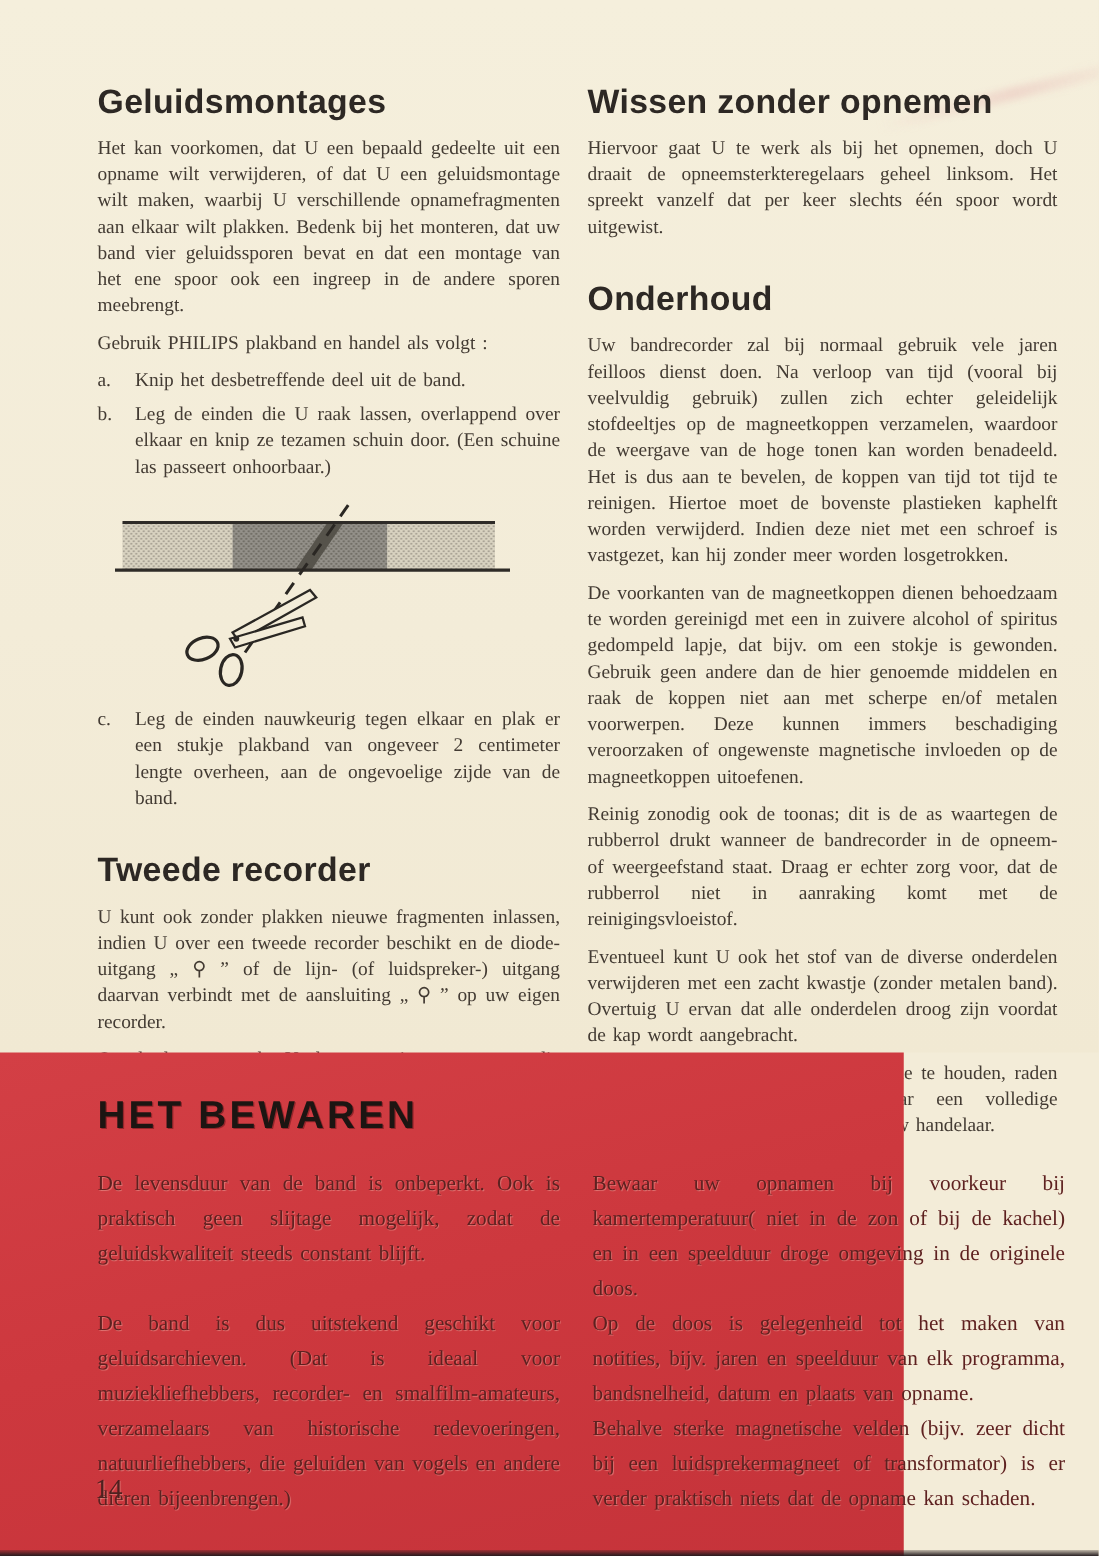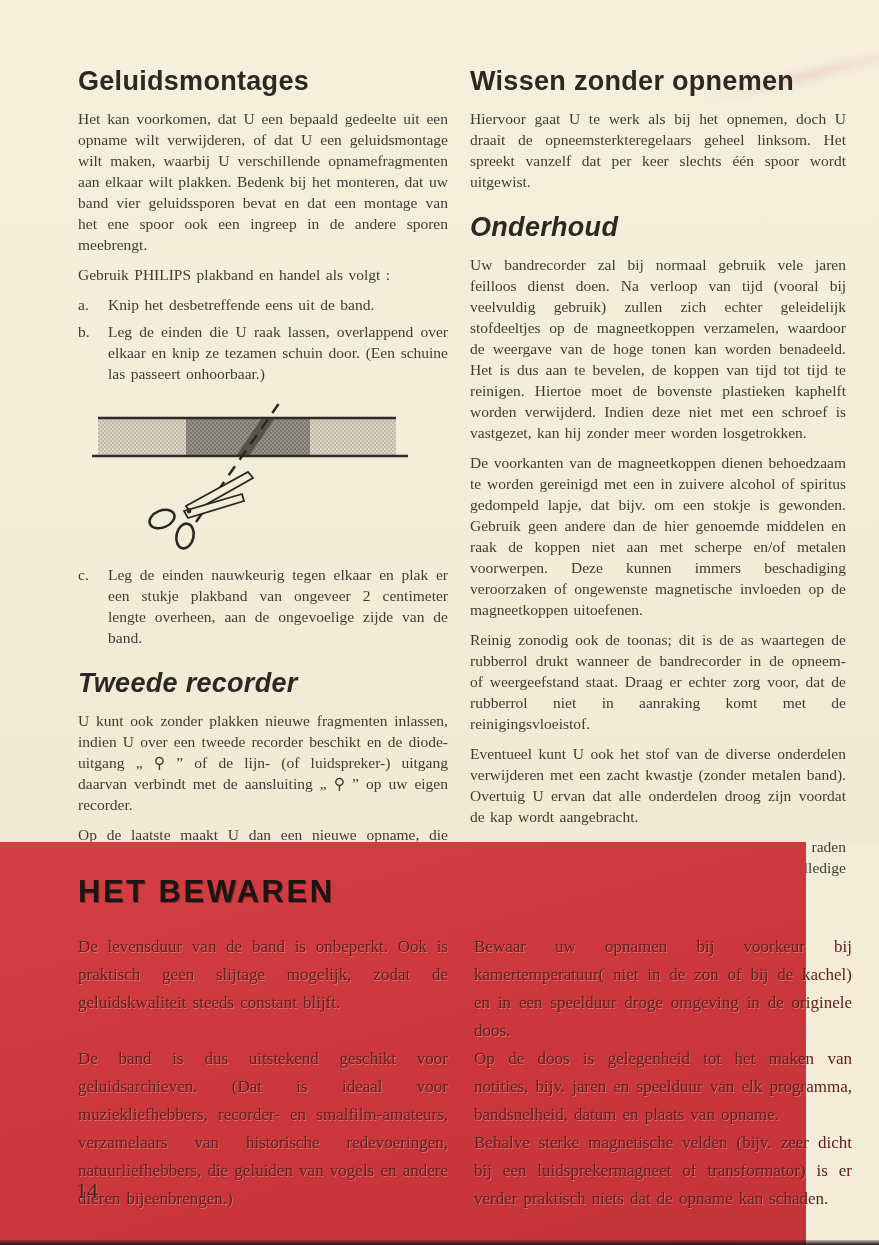--- a/index.html
+++ b/index.html
@@ -18,37 +18,37 @@
     transform:rotate(-14deg);filter:blur(3px);
   }
   .col{position:absolute;top:66px;}
   .col-left{left:78px;width:370px;}
   .col-right{left:470px;width:376px;}
   h1{
     font-family:"Liberation Sans", sans-serif;
     font-weight:800;font-size:27px;line-height:30px;letter-spacing:.3px;
     color:#2d2824;margin:0 0 12px 0;
   }
-  h1.second{margin-top:20px;font-style:italic;}
+  h1.second{margin-top:32px;}
   p.body{
     font-size:15.5px;line-height:21px;text-align:justify;word-spacing:1.6px;
     color:#433b33;margin:4px 0 9px 0;
   }
   .list-item{display:flex;margin:0 0 6px 0;color:#433b33;}
   .list-item .marker{
     width:30px;flex:none;font-size:15.5px;line-height:21px;
   }
   .list-item .txt{
     flex:1;font-size:15.5px;line-height:21px;text-align:justify;word-spacing:1.6px;
   }
   .note{font-size:15.5px;line-height:21px;color:#433b33;margin:3px 0 0 0;word-spacing:1.2px;}
   .note .lbl{font-style:italic;letter-spacing:.5px;}
   .illustration{width:356px;height:152px;margin:10px 0 8px 0;}
   .red{
-    position:absolute;top:842px;left:0;width:806px;height:403px;
+    position:absolute;top:842px;left:0;width:723px;height:403px;
     background:linear-gradient(165deg,#d33f45 0%,#cd383e 45%,#c5333a 100%);
   }
   .red-inner{position:absolute;top:30px;left:78px;width:724px;}
   h2.red-title{
     font-family:"Liberation Sans", sans-serif;
     font-weight:800;font-size:31px;line-height:39px;letter-spacing:2.5px;
     color:#1c1512;margin:0;text-shadow:1px 1px 0 rgba(90,15,20,.5);
   }
   .red-cols{display:flex;margin-top:22px;}
   .red-col-l{width:370px;flex:none;}
@@ -74,21 +74,21 @@
 <div class="cream">
   <div class="crease-top"></div>
 
   <div class="col col-left">
     <h1>Geluidsmontages</h1>
     <p class="body">Het kan voorkomen, dat U een bepaald gedeelte uit een opname wilt verwijderen, of dat U een geluidsmontage wilt maken, waarbij U verschillende opnamefragmenten aan elkaar wilt plakken. Bedenk bij het monteren, dat uw band vier geluidssporen bevat en dat een montage van het ene spoor ook een ingreep in de andere sporen meebrengt.</p>
     <p class="body">Gebruik PHILIPS plakband en handel als volgt :</p>
 
     <div class="list-item">
       <span class="marker">a.</span>
-      <span class="txt">Knip het desbetreffende eens uit de band.</span>
+      <span class="txt">Knip het desbetreffende deel uit de band.</span>
     </div>
     <div class="list-item">
       <span class="marker">b.</span>
       <span class="txt">Leg de einden die U raak lassen, overlappend over elkaar en knip ze tezamen schuin door. (Een schuine las passeert onhoorbaar.)</span>
     </div>
 
     
     <svg class="illustration" viewBox="0 0 356 152">
       <defs>
         <pattern id="dotsLight" width="4" height="4" patternUnits="userSpaceOnUse">

